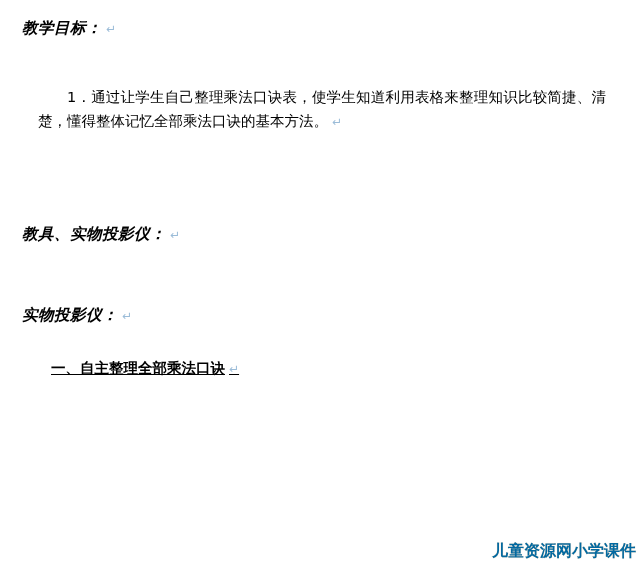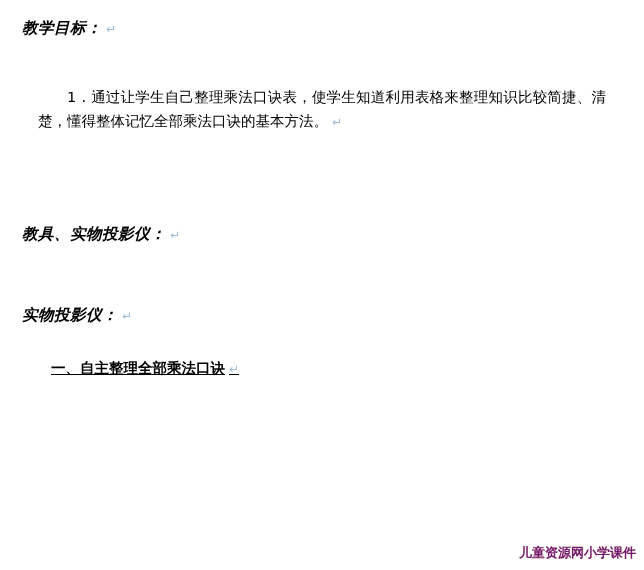--- a/index.html
+++ b/index.html
@@ -68,22 +68,22 @@
   
   .watermark {
     position: absolute;
     right: 8px;
     bottom: 6px;
     width: 210px;
     text-align: right;
     user-select: none;
   }
   .wm-text {
-    font-size: 13px;
-    color: #701a75;
+    font-size: 16px;
+    color: #0369a1;
     font-weight: bold;
     letter-spacing: 0px;
     margin-bottom: 2px;
     text-shadow: 0 0 1px #ffd9b0;
   }
   .wm-logo {
     display: inline-block;
     letter-spacing: 1px;
   }
   .wm-logo span.ch {

